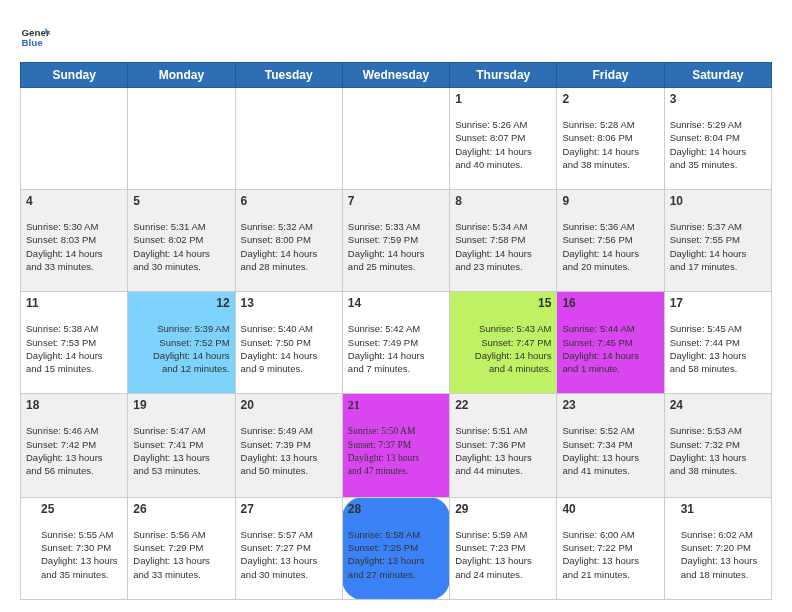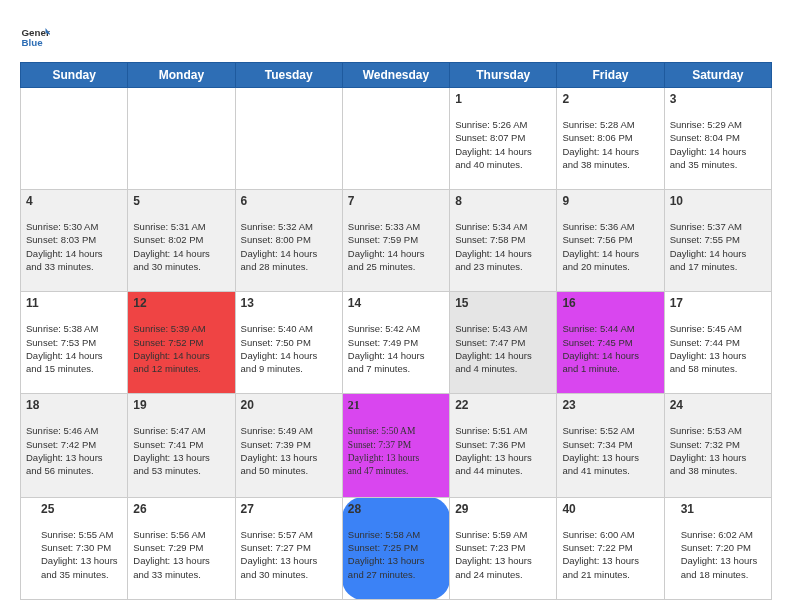--- a/index.html
+++ b/index.html
@@ -183,33 +183,33 @@
           <td style="background-color: rgb(240, 240, 240);">
             <span class="day-num">10</span>
             <div class="day-info">Sunrise: 5:37 AM<br>Sunset: 7:55 PM<br>Daylight: 14 hours<br>and 17 minutes.</div>
           </td>
         </tr>
         <tr class="row-odd">
           <td style="background-color: rgb(255, 255, 255);">
             <span class="day-num">11</span>
             <div class="day-info">Sunrise: 5:38 AM<br>Sunset: 7:53 PM<br>Daylight: 14 hours<br>and 15 minutes.</div>
           </td>
-          <td style="background-color: #ef4444;">
+          <td style="background-color: #7dd3fc; text-align: right;">
             <span class="day-num">12</span>
             <div class="day-info">Sunrise: 5:39 AM<br>Sunset: 7:52 PM<br>Daylight: 14 hours<br>and 12 minutes.</div>
           </td>
           <td style="background-color: rgb(255, 255, 255);">
             <span class="day-num">13</span>
             <div class="day-info">Sunrise: 5:40 AM<br>Sunset: 7:50 PM<br>Daylight: 14 hours<br>and 9 minutes.</div>
           </td>
           <td style="background-color: rgb(255, 255, 255);">
             <span class="day-num">14</span>
             <div class="day-info">Sunrise: 5:42 AM<br>Sunset: 7:49 PM<br>Daylight: 14 hours<br>and 7 minutes.</div>
           </td>
-          <td style="background-color: #e5e5e5;">
+          <td style="background-color: #bef264; text-align: right;">
             <span class="day-num">15</span>
             <div class="day-info">Sunrise: 5:43 AM<br>Sunset: 7:47 PM<br>Daylight: 14 hours<br>and 4 minutes.</div>
           </td>
           <td style="background-color: #d946ef;">
             <span class="day-num">16</span>
             <div class="day-info">Sunrise: 5:44 AM<br>Sunset: 7:45 PM<br>Daylight: 14 hours<br>and 1 minute.</div>
           </td>
           <td style="background-color: rgb(255, 255, 255);">
             <span class="day-num">17</span>
             <div class="day-info">Sunrise: 5:45 AM<br>Sunset: 7:44 PM<br>Daylight: 13 hours<br>and 58 minutes.</div>

